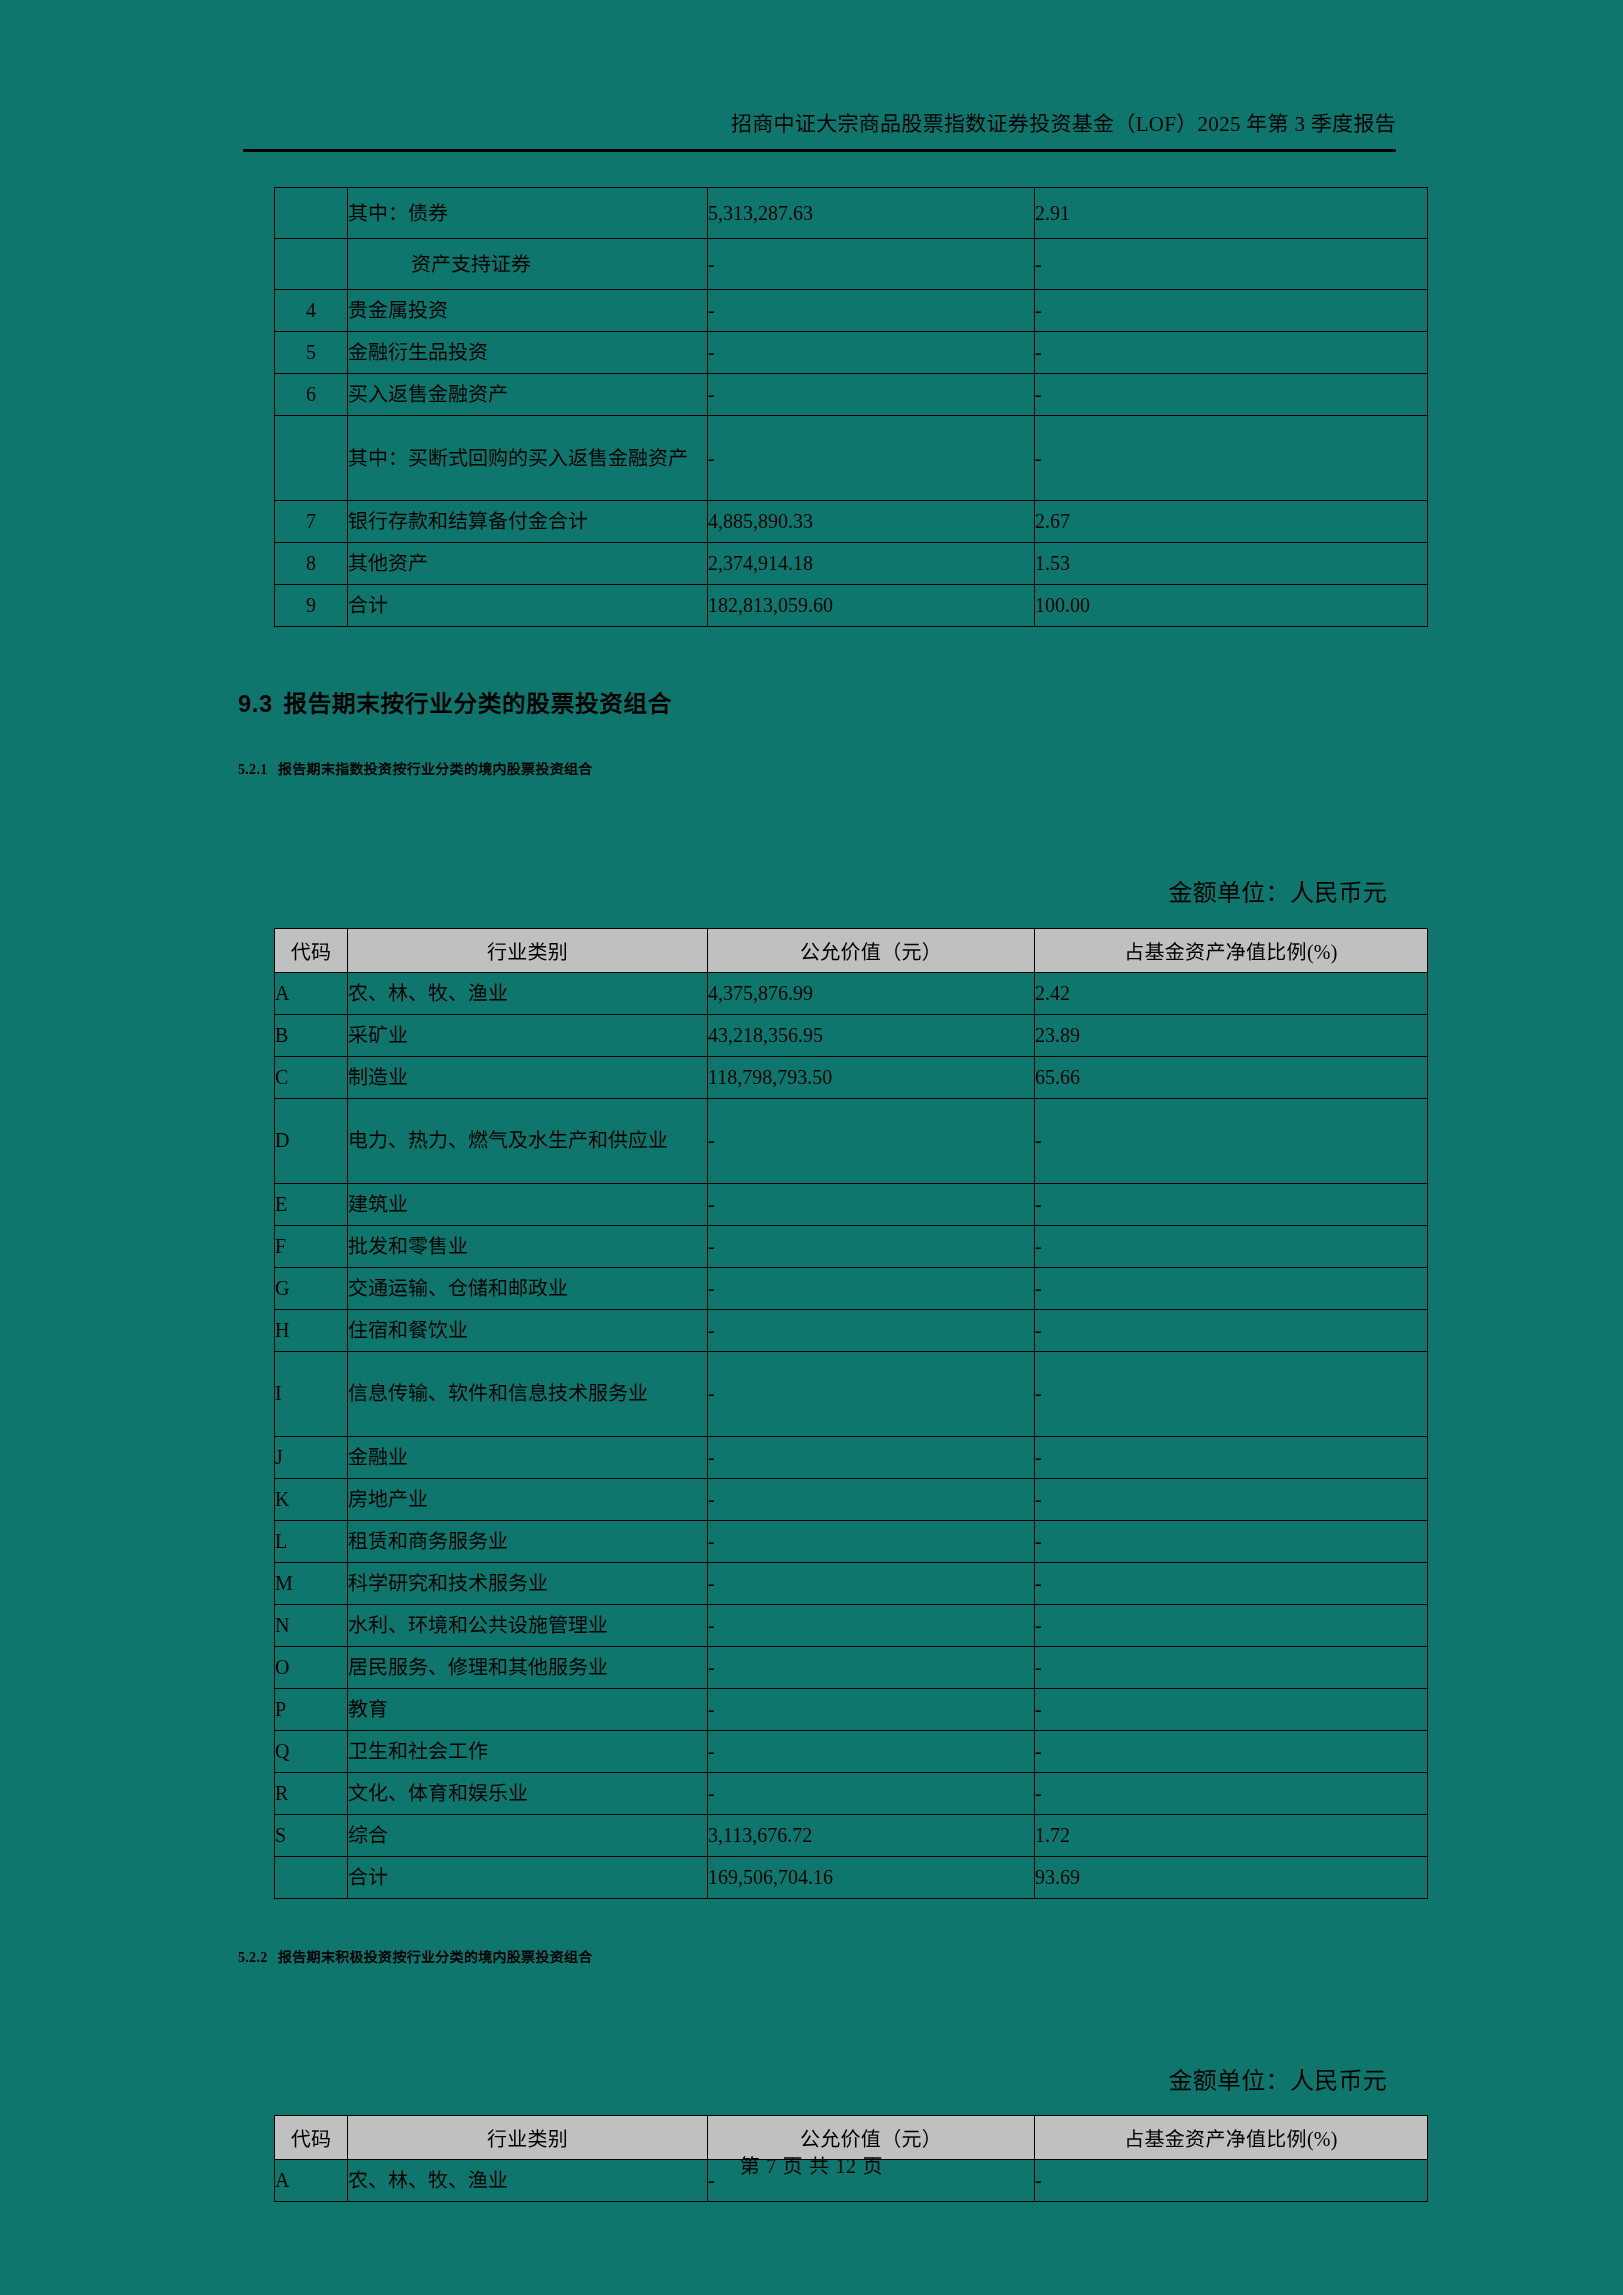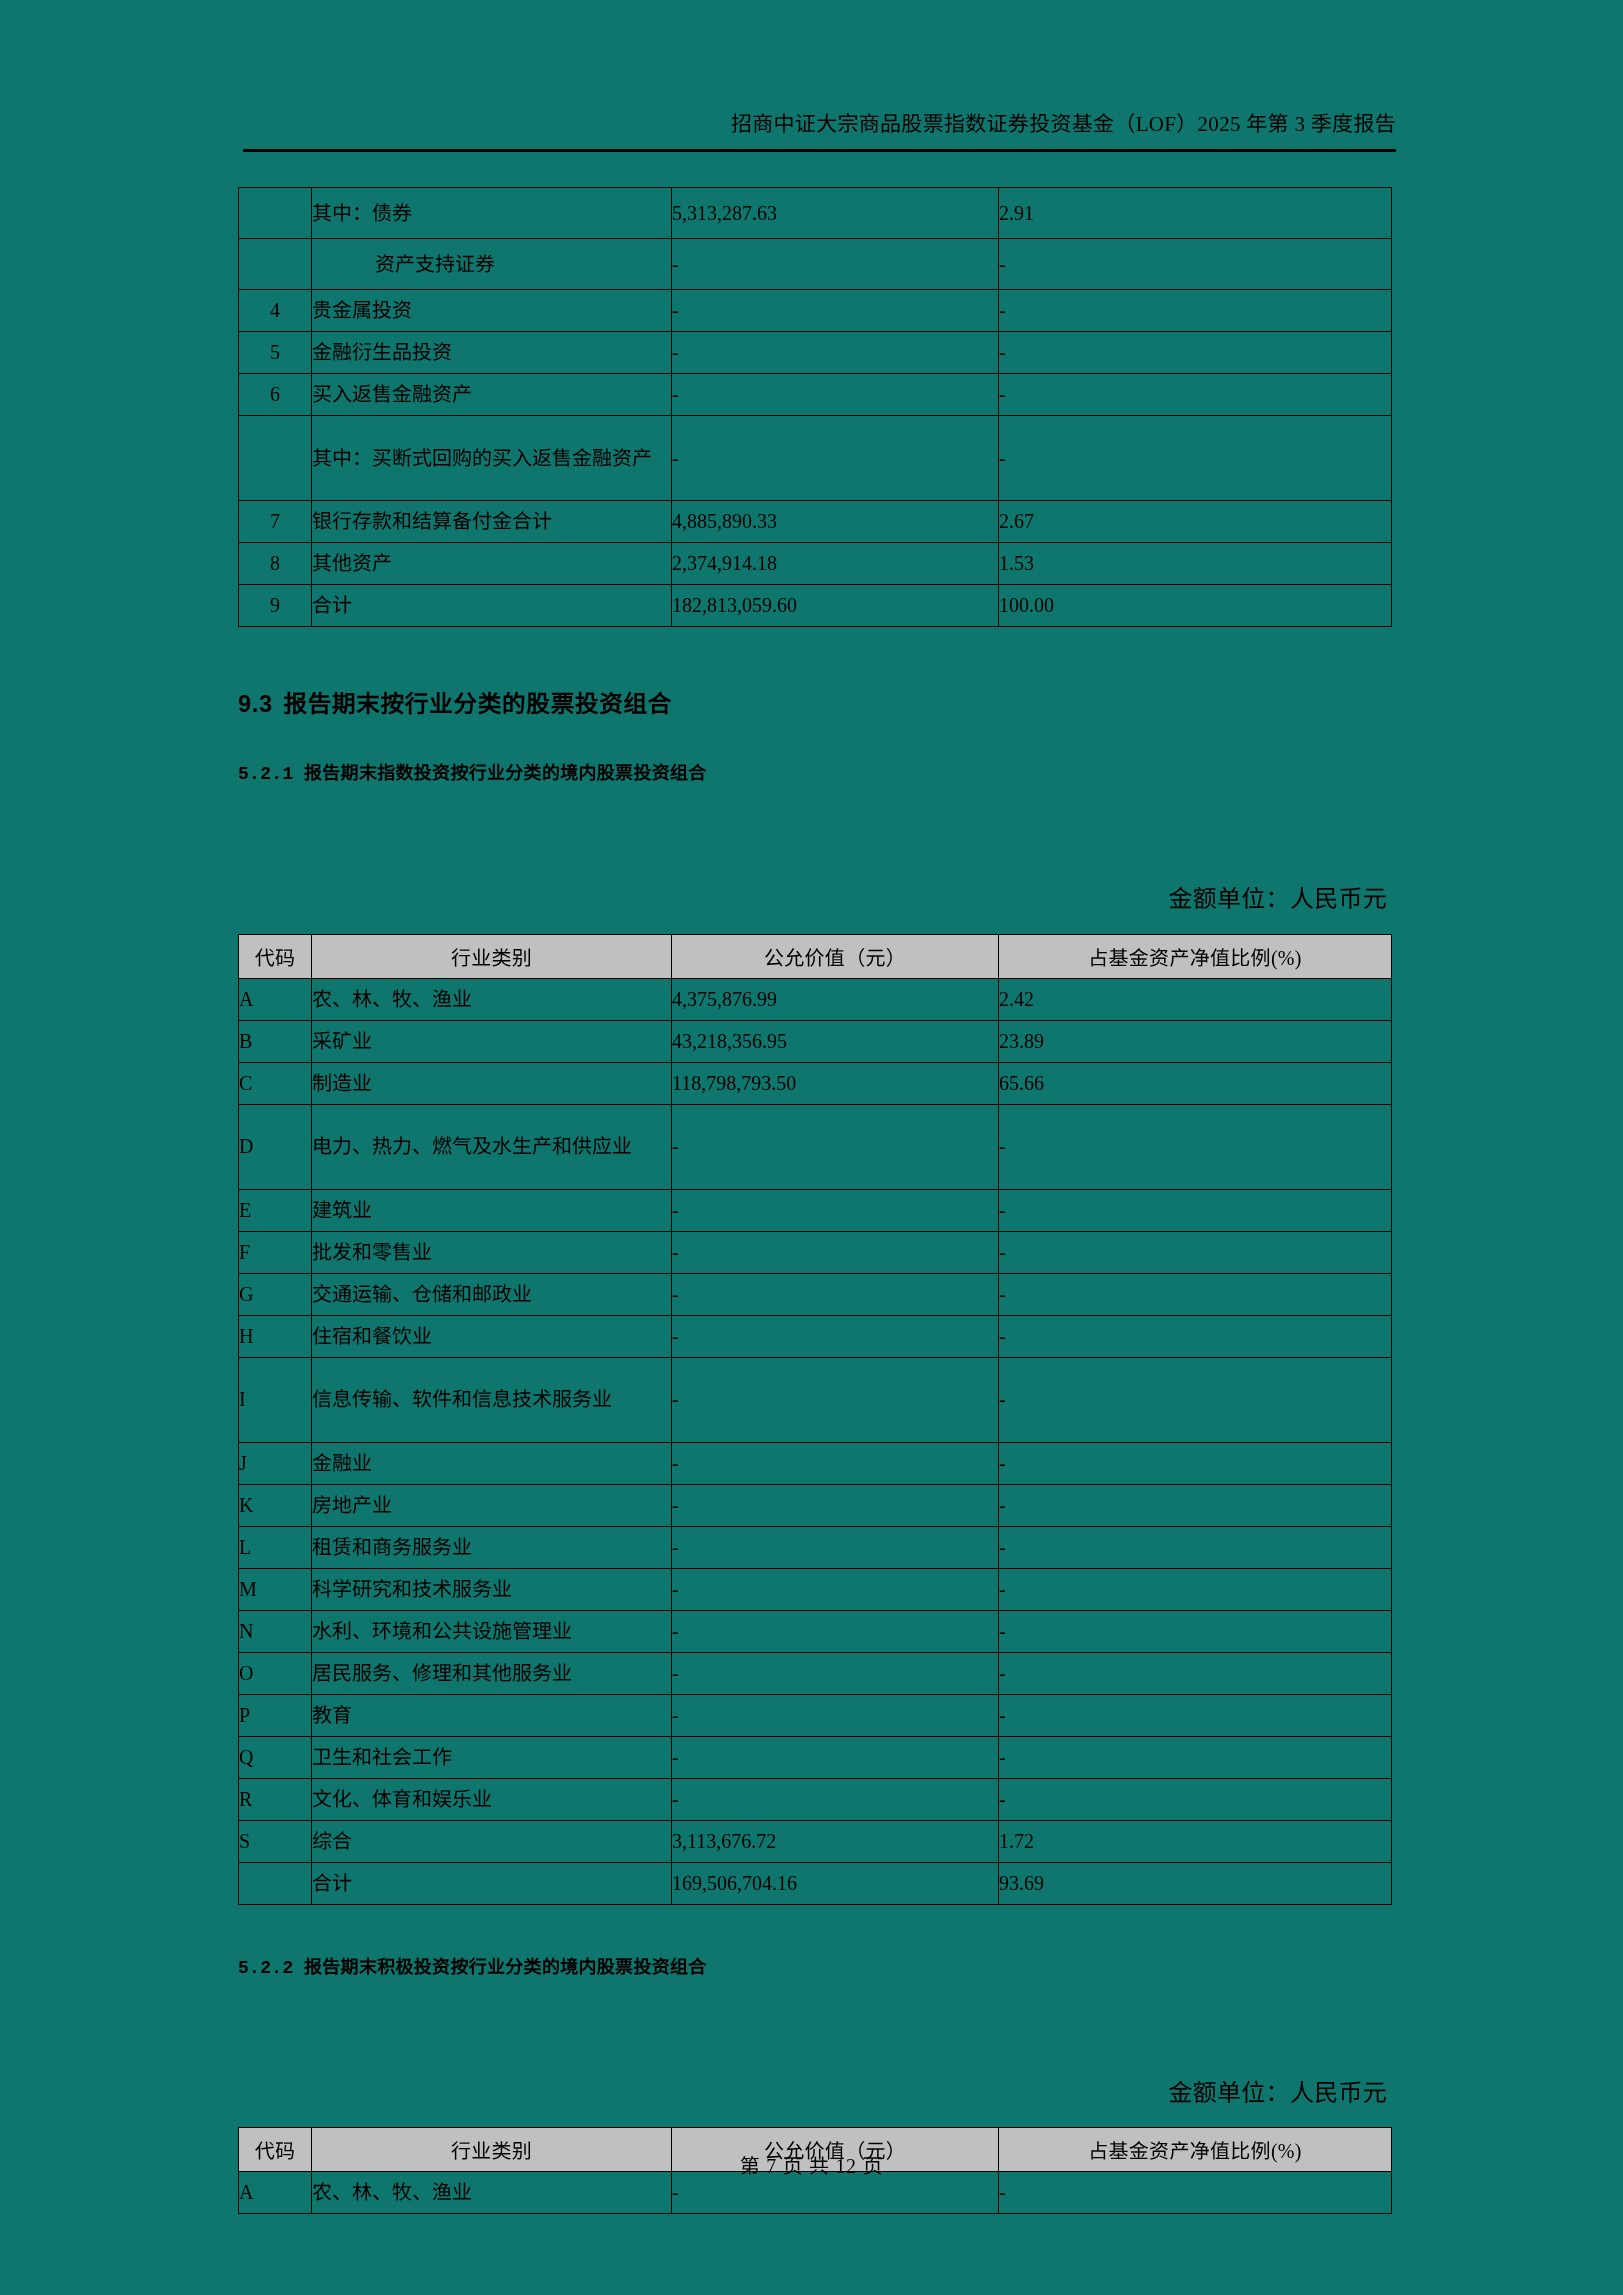--- a/index.html
+++ b/index.html
@@ -50,20 +50,21 @@
     top: 187px;
     width: 1153px;
   }
 
   
   table.doc-table {
     border-collapse: collapse;
     width: 1153px;
     table-layout: fixed;
     font-size: 20px;
+    margin-left: 36px;
   }
   table.doc-table td,
   table.doc-table th {
     border: 1.3px solid #000000;
     padding: 0;
     vertical-align: middle;
     font-weight: normal;
   }
   .c-code    { width: 73px; }
   .c-name    { width: 360px; }
@@ -109,24 +110,24 @@
   
   h2.sec-head {
     margin: 0;
     font-size: 23.6px;
     font-weight: bold;
     letter-spacing: 0.7px;
     font-family: "Liberation Sans", "DejaVu Sans", sans-serif;
   }
   h3.sub-head {
     margin: 0;
-    font-size: 18px;
+    font-size: 14px;
     font-weight: bold;
     letter-spacing: 0.3px;
-    font-family: Liberation Mono, monospace;
+    font-family: Liberation Serif, serif;
   }
   .sec-num { margin-right: 10.5px; }
   .gap-60 { height: 39px; }
   .gap-72 { height: 47px; }
   .gap-88 { height: 58px; }
   .gap-30 { height: 19.6px; }
 
   .unit-note {
     text-align: right;
     font-size: 24px;

